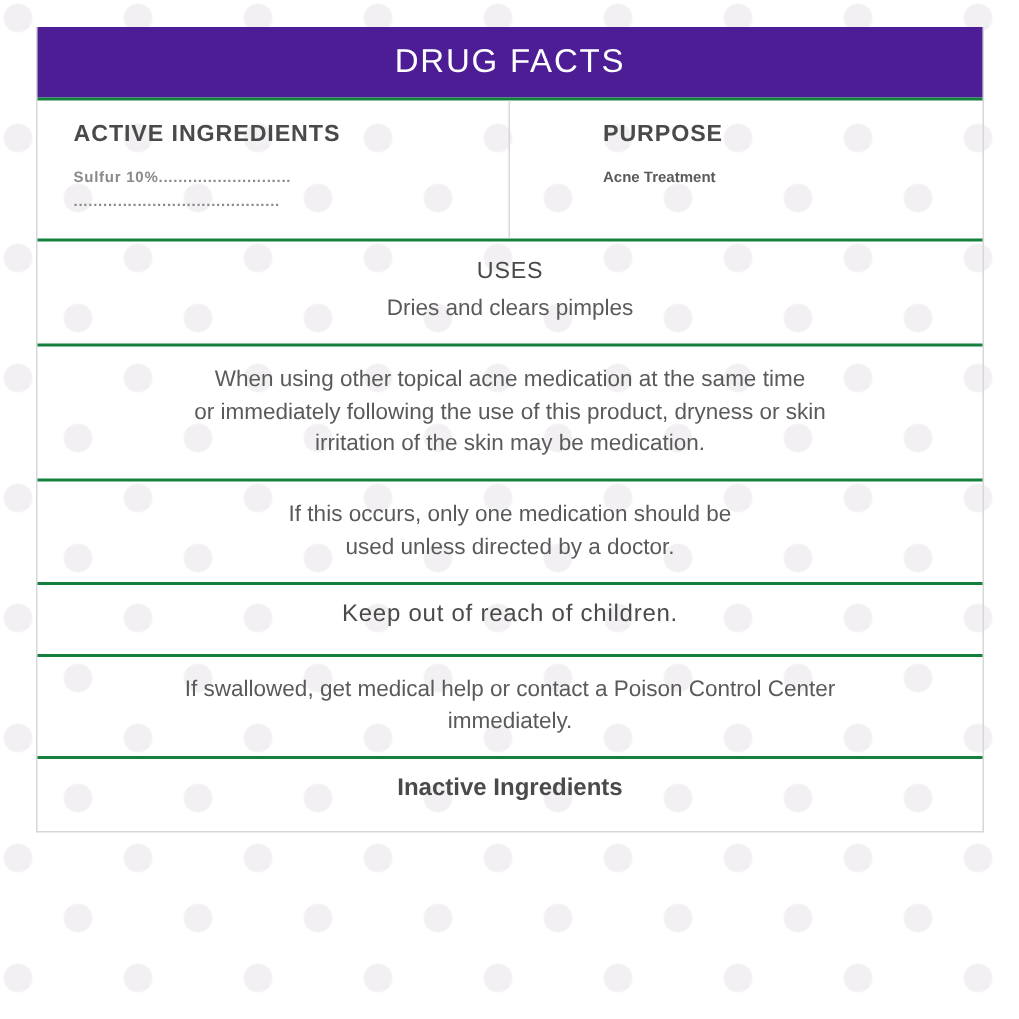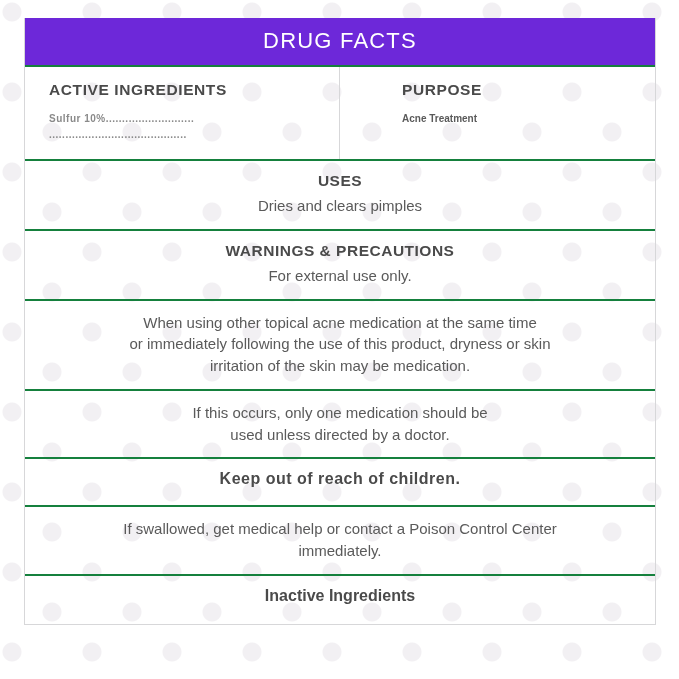--- a/index.html
+++ b/index.html
@@ -35,21 +35,21 @@
     top: 18px;
     width: 632px;
     z-index: 1;
     border: 1px solid #d7d7d9;
     border-top: none;
     background: transparent;
     box-sizing: border-box;
   }
 
   .title-bar {
-    background: #6d28d9;
+    background: #4c1d95;
     color: #ffffff;
     text-align: center;
     font-size: 22px;
     letter-spacing: 1.2px;
     padding: 10px 0 11px 0;
     font-weight: 400;
   }
 
   .row {
     border-top: 2px solid #15803d;
@@ -89,21 +89,21 @@
     color: #8a8a8a;
     letter-spacing: 0.5px;
   }
 
   .center-block {
     text-align: center;
     padding: 11px 22px 12px 22px;
   }
   .blk-head {
     font-size: 15.5px;
-    font-weight: bold;
+    font-weight: normal;
     letter-spacing: 0.5px;
     color: #4a4a4a;
     margin-bottom: 5px;
   }
   .blk-text {
     font-size: 15px;
     line-height: 1.45;
     color: #5a5a5a;
   }
   .blk-head-lg {
@@ -137,24 +137,20 @@
       <div class="col-head">PURPOSE</div>
       <div class="col-body">Acne Treatment</div>
     </div>
   </div>
 
   <div class="row center-block">
     <div class="blk-head">USES</div>
     <div class="blk-text">Dries and clears pimples</div>
   </div>
 
-  <div class="row center-block">
-    <div class="blk-head">WARNINGS &amp; PRECAUTIONS</div>
-    <div class="blk-text">For external use only.</div>
-  </div>
 
   <div class="row center-block">
     <div class="blk-text">When using other topical acne medication at the same time</div>
     <div class="blk-text">or immediately following the use of this product, dryness or skin</div>
     <div class="blk-text">irritation of the skin may be medication.</div>
   </div>
 
   <div class="row center-block">
     <div class="blk-text">If this occurs, only one medication should be</div>
     <div class="blk-text">used unless directed by a doctor.</div>

